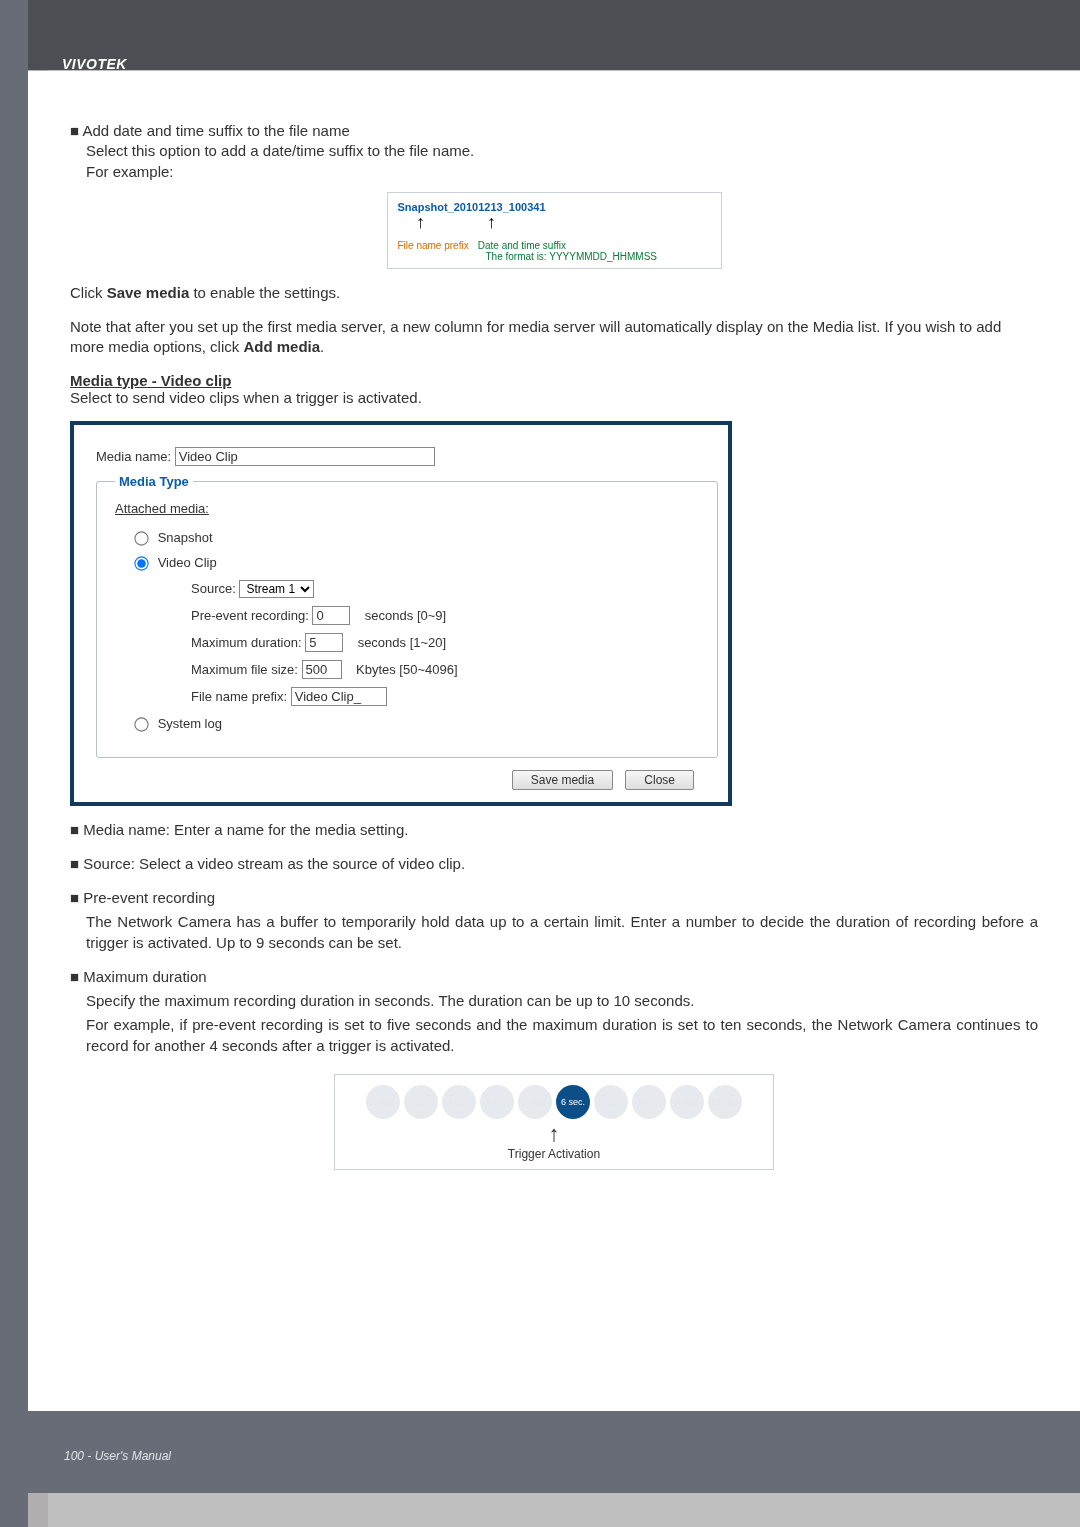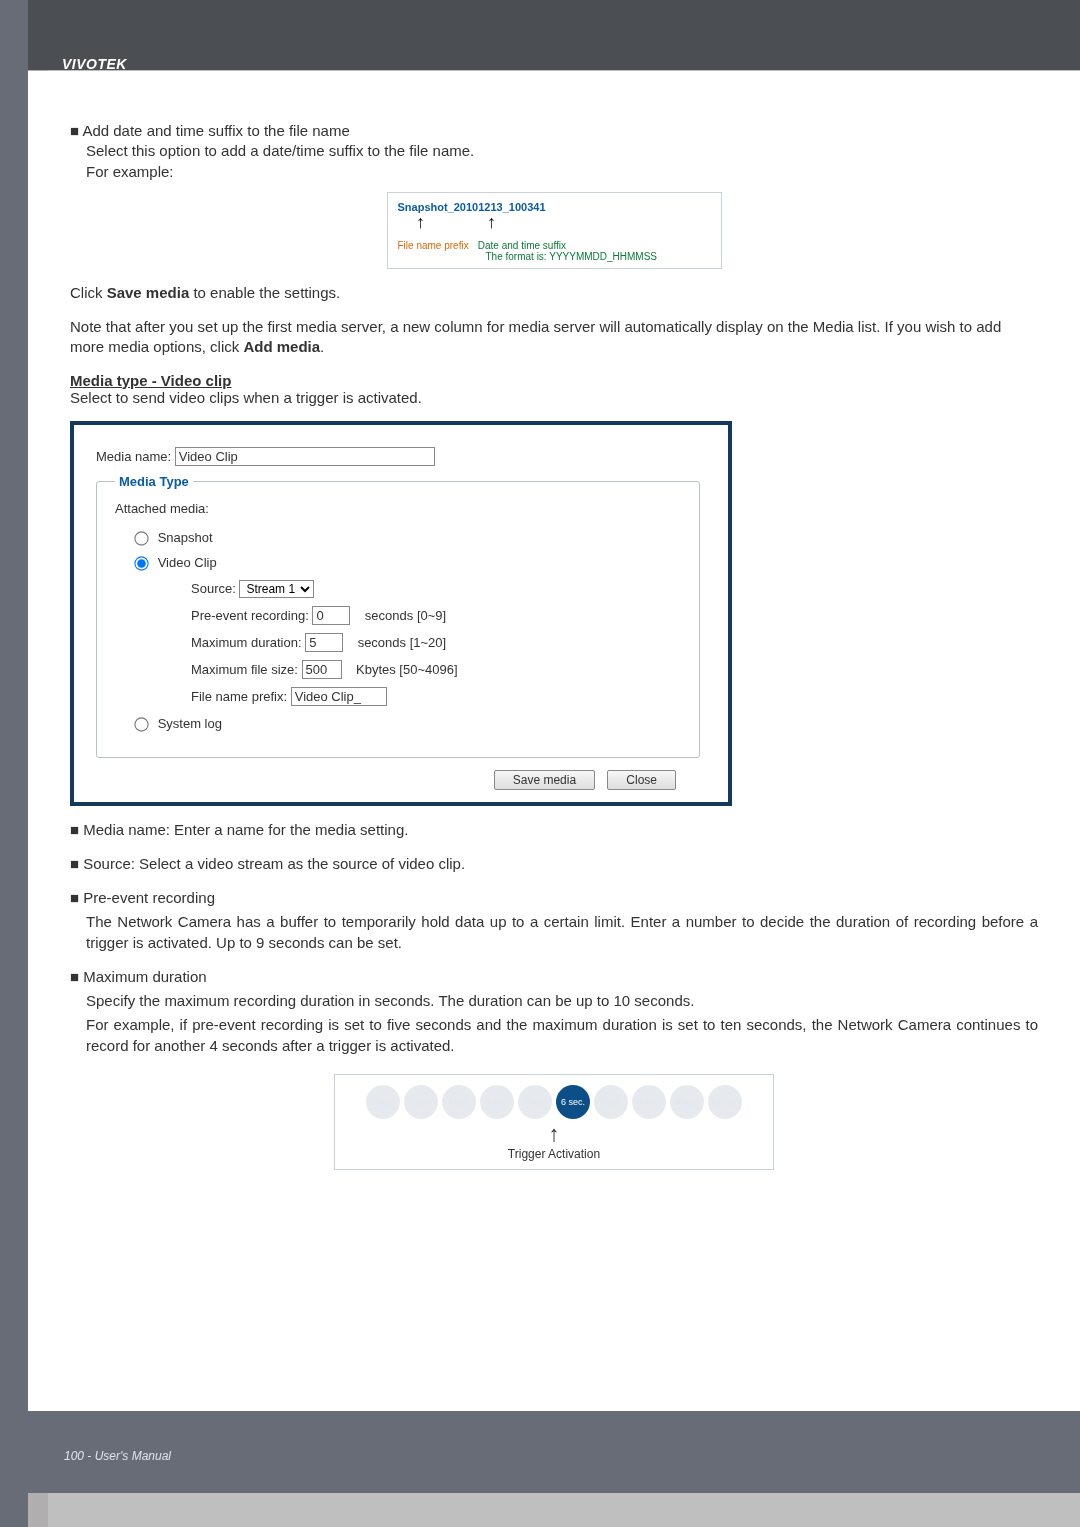--- a/index.html
+++ b/index.html
@@ -84,21 +84,21 @@
   .ex-label2 { color: #0b7a39; font-size: 10px; }
   p.bodytext { margin: 14px 0; font-size: 15px; line-height: 1.35; }
   .underlined { text-decoration: underline; font-weight: bold; }
 
   .dialog {
     margin: 15px 0 10px 0;
     width: 662px;
     border: 4px solid #133a5c;
     background: #fff;
   }
-  .dialog-inner { padding: 22px 28px 12px 22px; }
+  .dialog-inner { padding: 22px 10px 12px 22px; }
   .field-row { margin-bottom: 6px; font-size: 13px; color: #333; }
   .txtinput {
     border: 1px solid #888;
     font-size: 13px;
     padding: 1px 3px;
     background: #fff;
     color: #333;
     font-family: inherit;
   }
   fieldset.mt {
@@ -106,21 +106,21 @@
     border-radius: 3px;
     padding: 12px 18px 16px 18px;
     margin-top: 8px;
   }
   fieldset.mt legend {
     color: #0b5ca8;
     font-weight: bold;
     font-size: 13px;
     padding: 0 4px;
   }
-  .attached-label { font-size: 13px; margin-bottom: 14px; }
+  .attached-label { font-size: 13px; margin-bottom: 14px; text-decoration: underline; }
   .radio-row { font-size: 13px; margin: 10px 0 10px 20px; }
   .radio-row input { transform: scale(1.1); margin-right: 6px; vertical-align: middle; }
   .sublist { margin: 8px 0 6px 76px; font-size: 13px; }
   .sublist .srow { margin: 8px 0; }
   select.sel {
     border: 1px solid #888;
     font-size: 12px;
     padding: 0 2px;
     background: #fff;
   }

